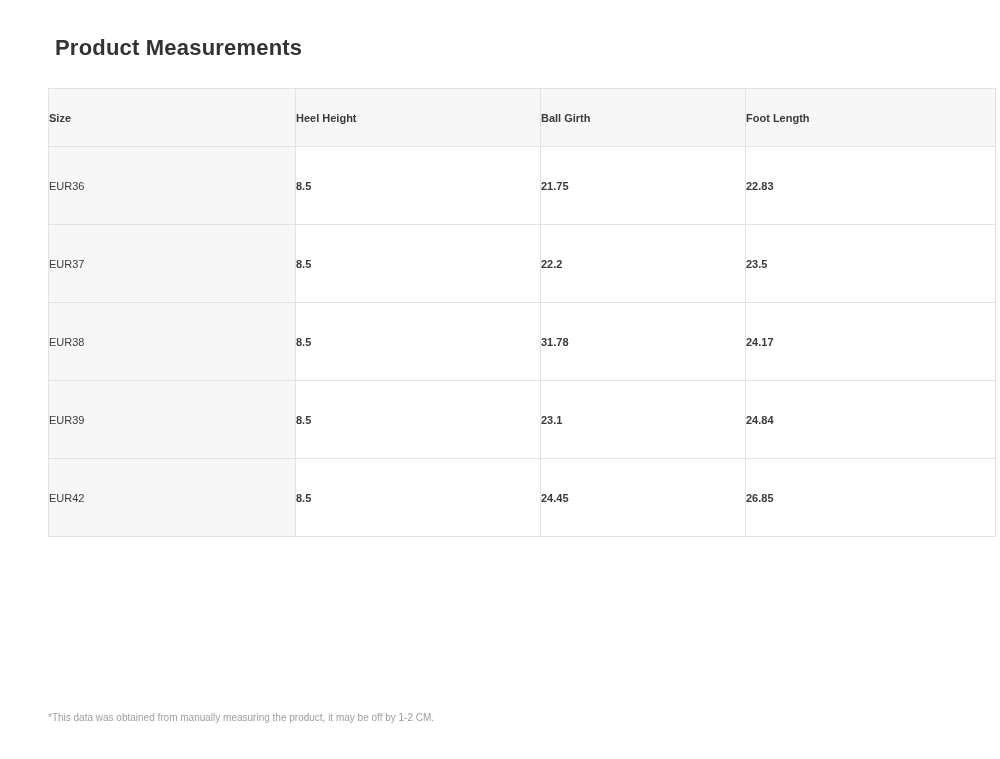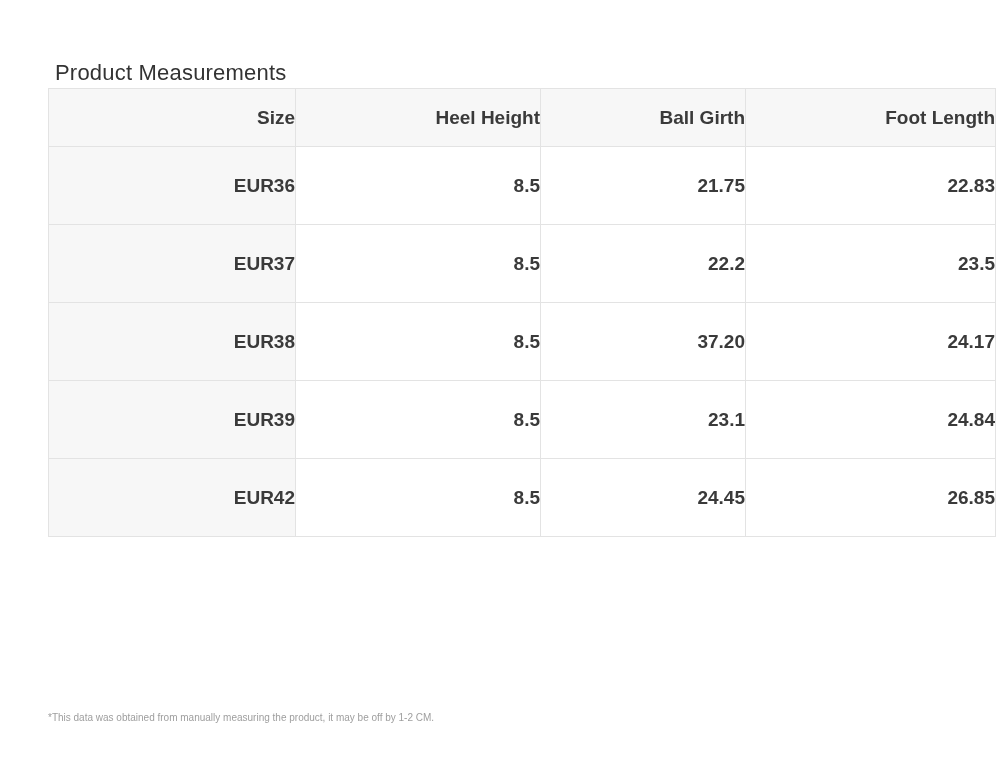--- a/index.html
+++ b/index.html
@@ -21,54 +21,53 @@
   .page {
     width: 1000px;
     height: 759px;
     position: relative;
   }
   .title {
     position: absolute;
     left: 55px;
     top: 35px;
     font-size: 22px;
-    font-weight: normal;
+    font-weight: bold;
     color: #333333;
     letter-spacing: 0.2px;
-    margin-top: 25px;
   }
   .measure-table {
     position: absolute;
     left: 48px;
     top: 88px;
     width: 947px;
     border-collapse: collapse;
     table-layout: fixed;
   }
   .measure-table col.c0 { width: 247px; }
   .measure-table col.c1 { width: 245px; }
   .measure-table col.c2 { width: 205px; }
   .measure-table col.c3 { width: 250px; }
   .measure-table th,
   .measure-table td {
     border: 1px solid var(--border);
-    text-align: right;
+    text-align: left;
     vertical-align: middle;
-    font-size: 19px;
+    font-size: 11px;
     color: var(--text);
   }
   .measure-table thead th {
     height: 58px;
     background: var(--header-bg);
     font-weight: bold;
   }
   .measure-table tbody tr { height: 78px; }
   .measure-table tbody td.size-cell {
     background: var(--size-col-bg);
-    font-weight: bold;
+    font-weight: normal;
   }
   .measure-table tbody td { background: #ffffff; font-weight: bold; }
   .footnote {
     position: absolute;
     left: 48px;
     top: 712px;
     font-size: 10px;
     color: var(--footnote);
   }
 </style>
@@ -102,21 +101,21 @@
         </tr>
         <tr>
           <td class="size-cell">EUR37</td>
           <td>8.5</td>
           <td>22.2</td>
           <td>23.5</td>
         </tr>
         <tr>
           <td class="size-cell">EUR38</td>
           <td>8.5</td>
-          <td>37.20</td>
+          <td>31.78</td>
           <td>24.17</td>
         </tr>
         <tr>
           <td class="size-cell">EUR39</td>
           <td>8.5</td>
           <td>23.1</td>
           <td>24.84</td>
         </tr>
         <tr>
           <td class="size-cell">EUR42</td>

